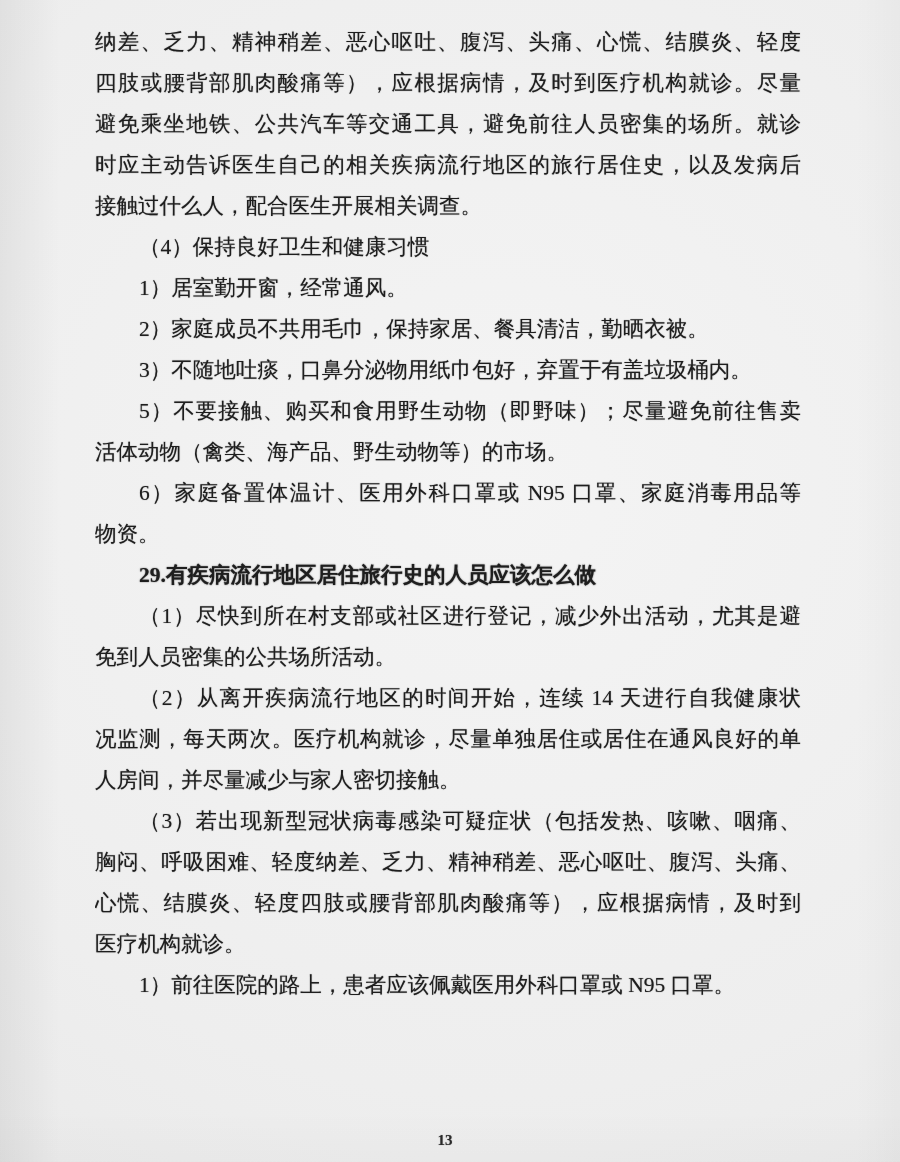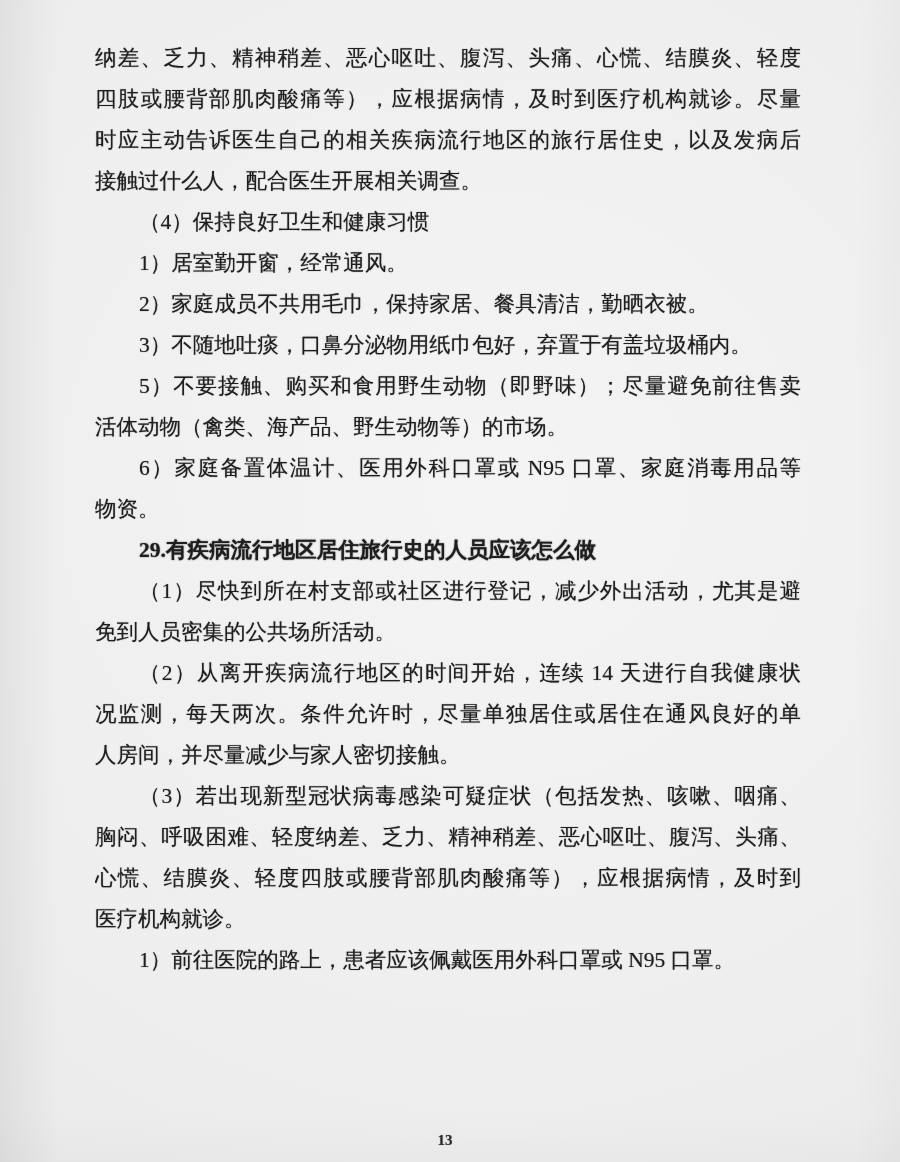--- a/index.html
+++ b/index.html
@@ -23,21 +23,21 @@
     inset: 0;
     background:
       linear-gradient(90deg, rgba(0,0,0,0.055), rgba(0,0,0,0) 60px),
       linear-gradient(270deg, rgba(0,0,0,0.025), rgba(0,0,0,0) 45px),
       linear-gradient(0deg, rgba(0,0,0,0.02), rgba(0,0,0,0) 50px);
     pointer-events: none;
   }
   .content {
     position: absolute;
     left: 95px;
-    top: 38px;
+    top: 22px;
     width: 706px;
     color: #1e1e1e;
     font-family: "Liberation Serif", "DejaVu Serif", serif;
     
     text-shadow: 0 0 1.1px rgba(35,35,35,0.6);
     filter: blur(0.3px);
   }
   .line {
     height: 41px;
     line-height: 41px;
@@ -71,35 +71,36 @@
     filter: blur(0.25px);
   }
 </style>
 </head>
 <body>
 
 <div class="sheet">
   <div class="content">
     <div class="line just">纳差、乏力、精神稍差、恶心呕吐、腹泻、头痛、心慌、结膜炎、轻度</div>
     <div class="line just">四肢或腰背部肌肉酸痛等），应根据病情，及时到医疗机构就诊。尽量</div>
+    <div class="line just">避免乘坐地铁、公共汽车等交通工具，避免前往人员密集的场所。就诊</div>
     <div class="line just">时应主动告诉医生自己的相关疾病流行地区的旅行居住史，以及发病后</div>
     <div class="line">接触过什么人，配合医生开展相关调查。</div>
     <div class="line ind">（4）保持良好卫生和健康习惯</div>
     <div class="line ind">1）居室勤开窗，经常通风。</div>
     <div class="line ind">2）家庭成员不共用毛巾，保持家居、餐具清洁，勤晒衣被。</div>
     <div class="line ind">3）不随地吐痰，口鼻分泌物用纸巾包好，弃置于有盖垃圾桶内。</div>
     <div class="line just ind">5）不要接触、购买和食用野生动物（即野味）；尽量避免前往售卖</div>
     <div class="line">活体动物（禽类、海产品、野生动物等）的市场。</div>
     <div class="line just ind">6）家庭备置体温计、医用外科口罩或 N95 口罩、家庭消毒用品等</div>
     <div class="line">物资。</div>
     <div class="line ind bold">29.有疾病流行地区居住旅行史的人员应该怎么做</div>
     <div class="line just ind">（1）尽快到所在村支部或社区进行登记，减少外出活动，尤其是避</div>
     <div class="line">免到人员密集的公共场所活动。</div>
     <div class="line just ind">（2）从离开疾病流行地区的时间开始，连续 14 天进行自我健康状</div>
-    <div class="line just">况监测，每天两次。条件允许时，尽量单独居住或居住在通风良好的单</div>
+    <div class="line just">况监测，每天两次。医疗机构就诊，尽量单独居住或居住在通风良好的单</div>
     <div class="line">人房间，并尽量减少与家人密切接触。</div>
     <div class="line just ind">（3）若出现新型冠状病毒感染可疑症状（包括发热、咳嗽、咽痛、</div>
     <div class="line just">胸闷、呼吸困难、轻度纳差、乏力、精神稍差、恶心呕吐、腹泻、头痛、</div>
     <div class="line just">心慌、结膜炎、轻度四肢或腰背部肌肉酸痛等），应根据病情，及时到</div>
     <div class="line">医疗机构就诊。</div>
     <div class="line ind">1）前往医院的路上，患者应该佩戴医用外科口罩或 N95 口罩。</div>
   </div>
   <div class="pageno">13</div>
 </div>
 

